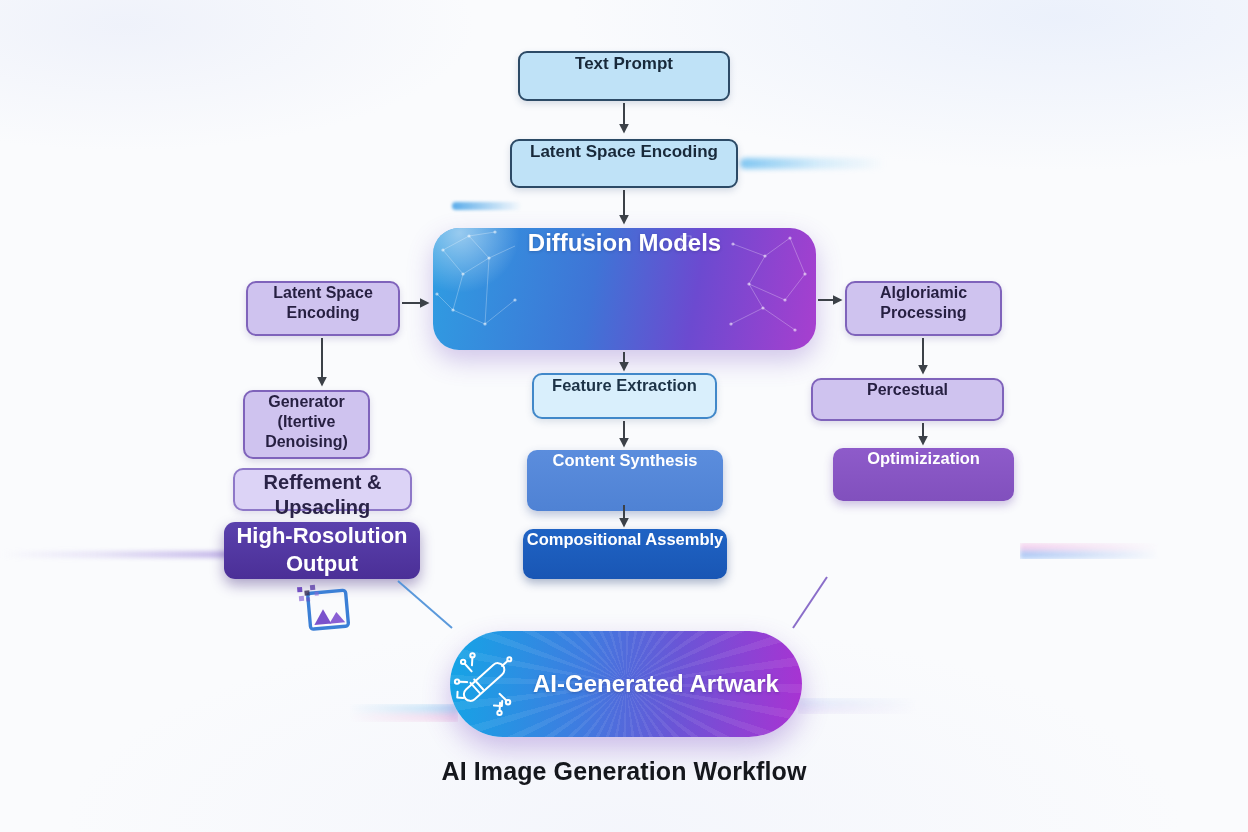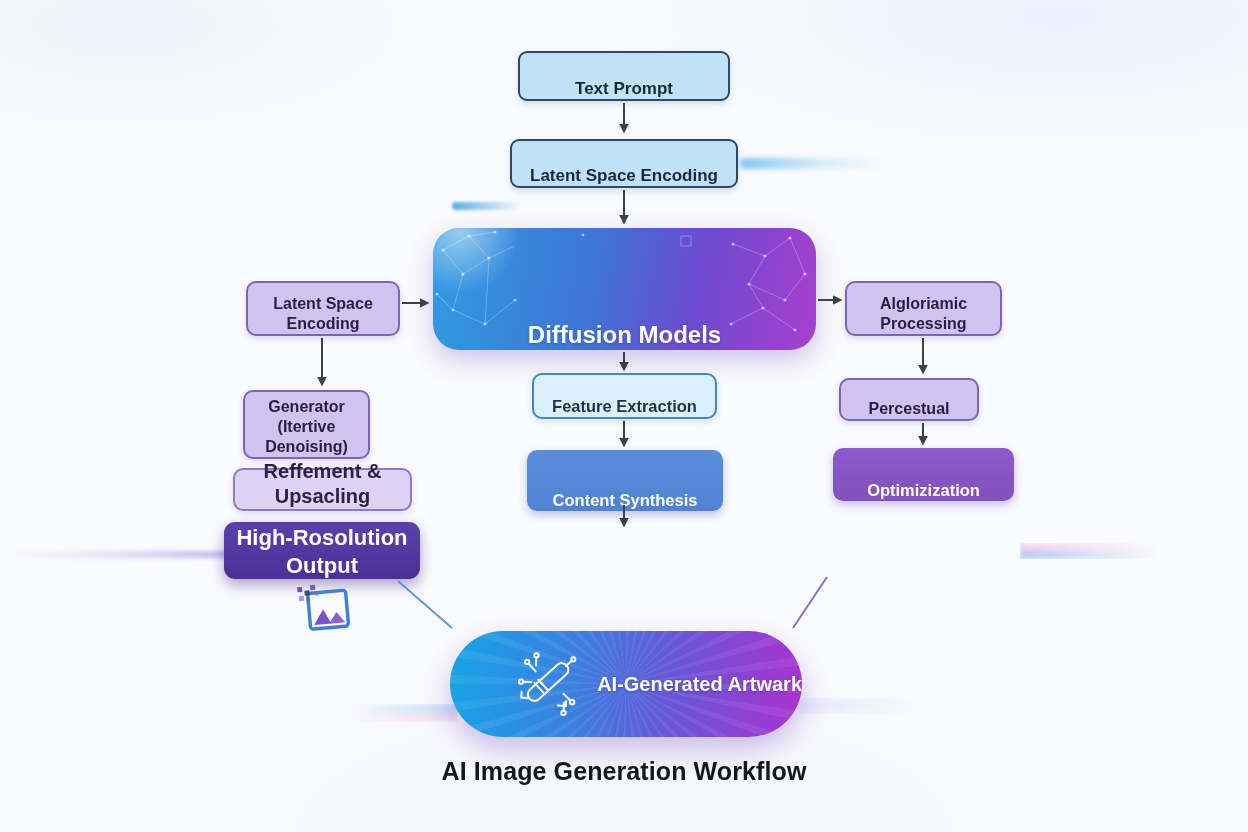--- a/index.html
+++ b/index.html
@@ -16,21 +16,21 @@
       radial-gradient(ellipse 700px 220px at 85% 2%, rgba(223,232,250,0.55), transparent 70%),
       radial-gradient(ellipse 500px 180px at 10% 3%, rgba(228,233,248,0.5), transparent 70%),
       radial-gradient(ellipse 800px 300px at 50% 100%, rgba(235,238,250,0.4), transparent 70%),
       #fafbfd;
   }
   .node {
     position: absolute;
     display: flex;
     flex-direction: column;
     align-items: center;
-    justify-content: flex-end;
+    justify-content: flex-start;
     text-align: center;
     line-height: 1.25;
   }
   
   .blue-light {
     background: #bfe2f7;
     border: 2px solid #2c4a66;
     border-radius: 9px;
     color: #18293a;
     font-size: 17px;
@@ -122,21 +122,21 @@
   }
   .hero .label-line { position: relative; z-index: 2; text-shadow: 0 1px 3px rgba(20,30,80,0.25); }
   .hero svg.net { position: absolute; inset: 0; z-index: 1; }
   
   .pill {
     background: linear-gradient(95deg, #14a5e6 0%, #3f7ce0 38%, #6a55d6 64%, #aa32d2 100%);
     border-radius: 54px;
     color: #ffffff;
     flex-direction: row;
     gap: 16px;
-    font-size: 20px;
+    font-size: 24px;
     font-weight: 700;
     box-shadow: 0 12px 28px rgba(110,60,190,0.32);
     overflow: hidden;
   }
   .pill .rays {
     position: absolute; inset: -40px;
     background: repeating-conic-gradient(from 0deg at 50% 50%, rgba(255,255,255,0.07) 0deg 3deg, rgba(255,255,255,0) 3deg 9deg);
   }
   .pill .pill-content { position: relative; z-index: 2; display: flex; align-items: center; gap: 15px; }
   .pill .label-line { text-shadow: 0 1px 3px rgba(20,30,80,0.3); }
@@ -226,20 +226,23 @@
   </div>
 
   <div class="node blue-pale" style="left:532px; top:373px; width:185px; height:46px;">
     <span class="label-line">Feature Extraction</span>
   </div>
 
   <div class="node blue-mid" style="left:527px; top:450px; width:196px; height:61px;">
     <span class="label-line">Content Synthesis</span>
   </div>
 
+  <div class="node blue-dark" style="left:523px; top:529px; width:204px; height:50px;">
+    <span class="label-line">Compositional Assembly</span>
+  </div>
 
   <div class="node purple-light" style="left:246px; top:281px; width:154px; height:55px;">
     <span class="label-line">Latent Space</span>
     <span class="label-line">Encoding</span>
   </div>
 
   <div class="node purple-light" style="left:243px; top:390px; width:127px; height:69px;">
     <span class="label-line">Generator</span>
     <span class="label-line">(Itertive Denoising)</span>
   </div>
@@ -268,21 +271,21 @@
         </g>
       </g>
     </svg>
   </span>
 
   <div class="node purple-light" style="left:845px; top:281px; width:157px; height:55px;">
     <span class="label-line">Algloriamic</span>
     <span class="label-line">Processing</span>
   </div>
 
-  <div class="node purple-light" style="left:839px; top:378px; width:140px; height:43px;">
+  <div class="node purple-light" style="left:811px; top:378px; width:193px; height:43px;">
     <span class="label-line">Percestual</span>
   </div>
 
   <div class="node purple-mid" style="left:833px; top:448px; width:181px; height:53px;">
     <span class="label-line">Optimizization</span>
   </div>
 
 
   <div class="node pill" style="left:450px; top:631px; width:352px; height:106px;">
     <div class="rays"></div>

